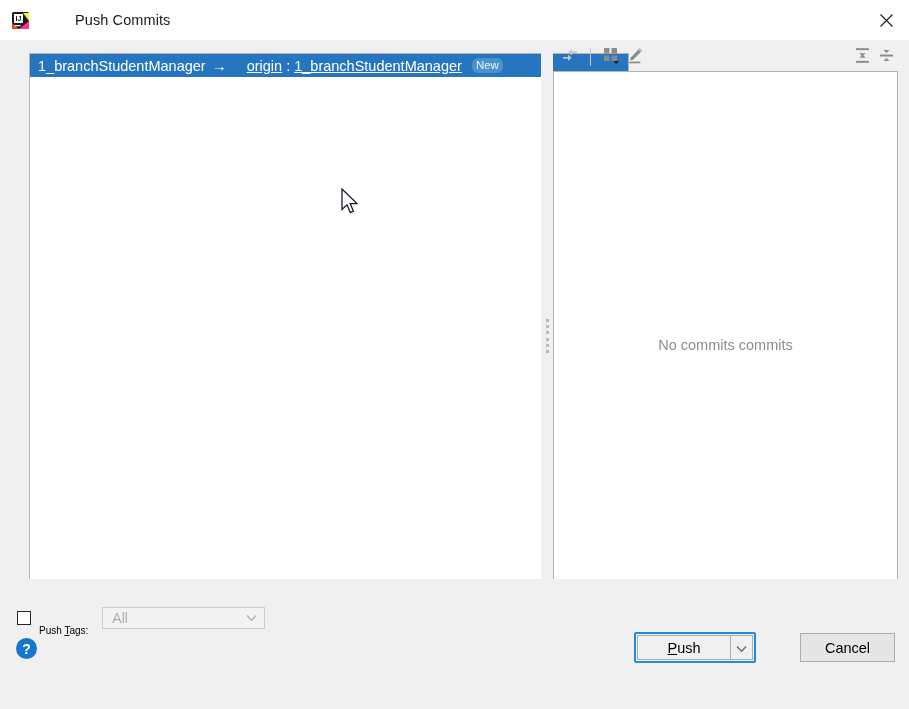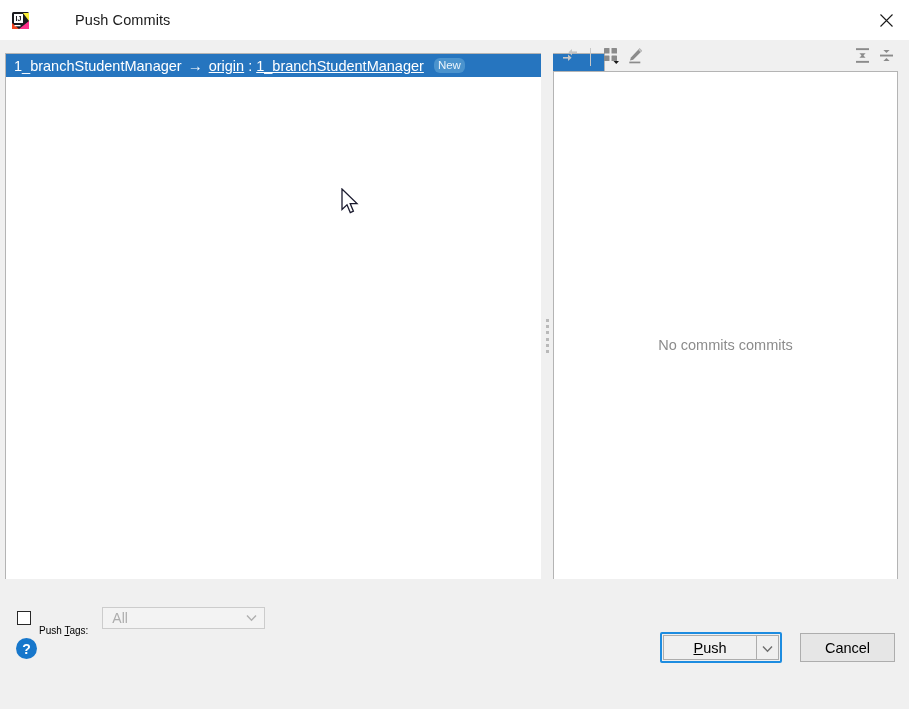--- a/index.html
+++ b/index.html
@@ -64,21 +64,21 @@
   
   .content {
     flex: 1 1 auto;
     position: relative;
     background: #f0f0f0;
   }
 
   
   .left-panel {
     position: absolute;
-    left: 5px; top: 13px;
+    left: 29px; top: 13px;
     width: 600px; height: 566px;
     background: #ffffff;
     border: 1px solid #b4b4b4;
     overflow: hidden;
   }
   .branch-row {
     height: 23px;
     background: #2675bf;
     display: flex;
     align-items: center;
@@ -88,20 +88,21 @@
     white-space: nowrap;
     cursor: default;
   }
   .arrow-glyph {
     margin: 0 6px;
     font-size: 15px;
     line-height: 1;
   }
   .remote-link {
     text-decoration: underline;
+    margin-left: 14px;
   }
   .colon-sep { margin: 0 4px; }
   .remote-branch-link {
     text-decoration: underline;
   }
   .new-badge {
     margin-left: 10px;
     background: #4b93cd;
     color: #eaf3fb;
     font-size: 11.5px;
@@ -283,20 +284,21 @@
   .cancel-btn {
     width: 95px; height: 29px;
     background: #e6e6e6;
     border: 1px solid #adadad;
     display: flex;
     align-items: center;
     justify-content: center;
     font-size: 14.5px;
     color: #000000;
     cursor: default;
+    margin-left: 26px;
   }
 
   
   .cursor {
     position: absolute;
     pointer-events: none;
     z-index: 50;
   }
 </style>
 </head>

